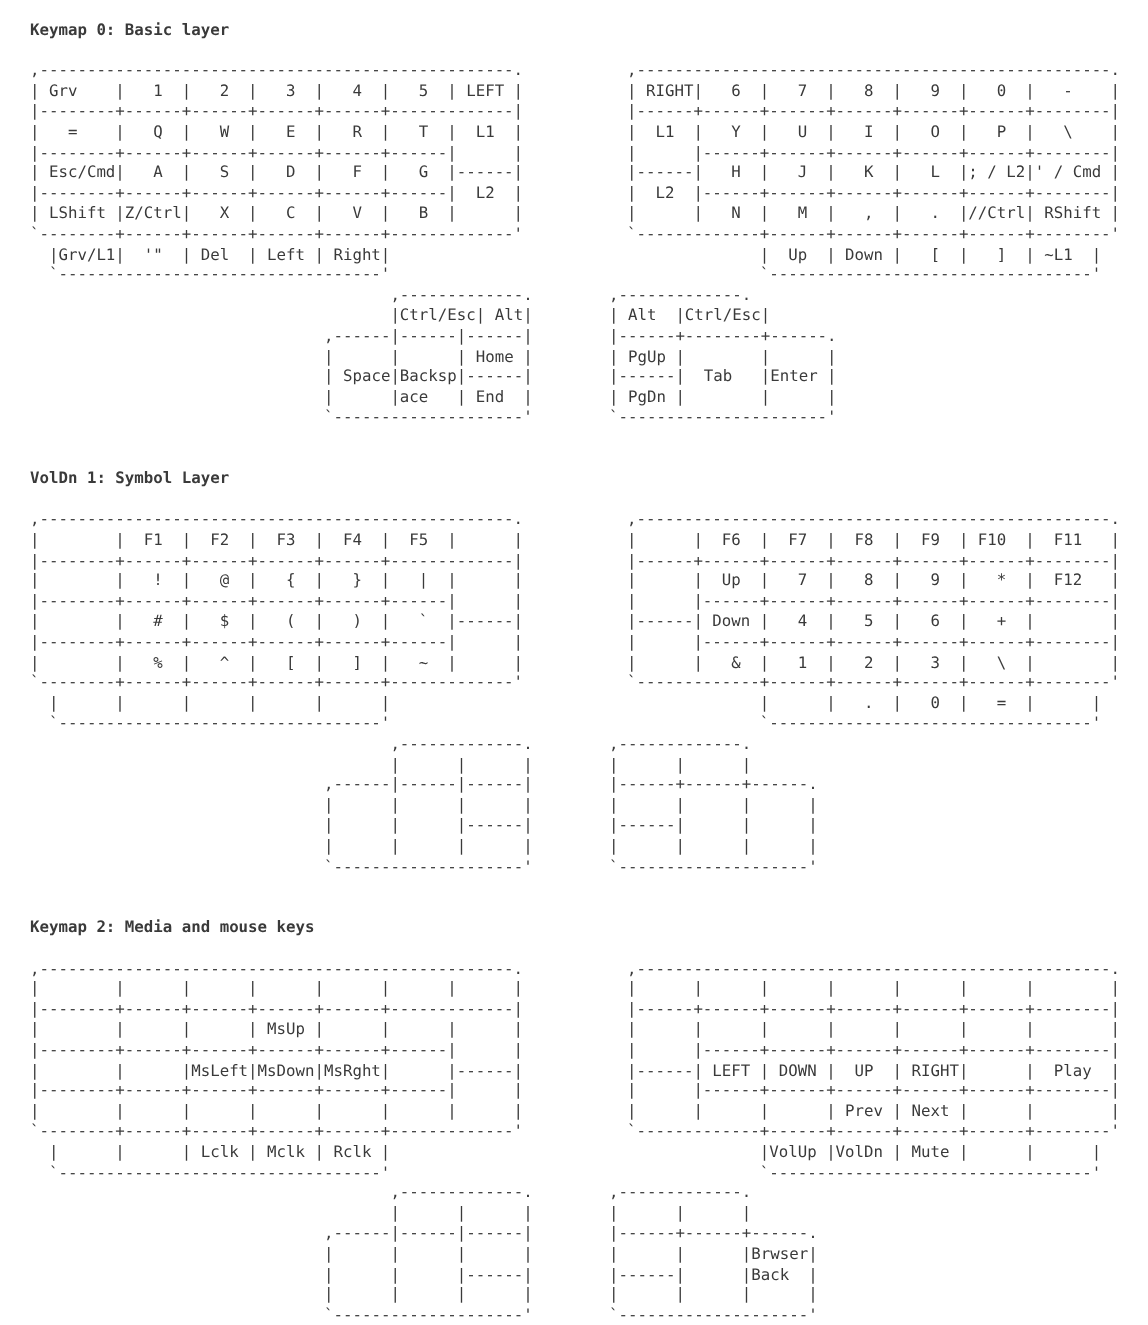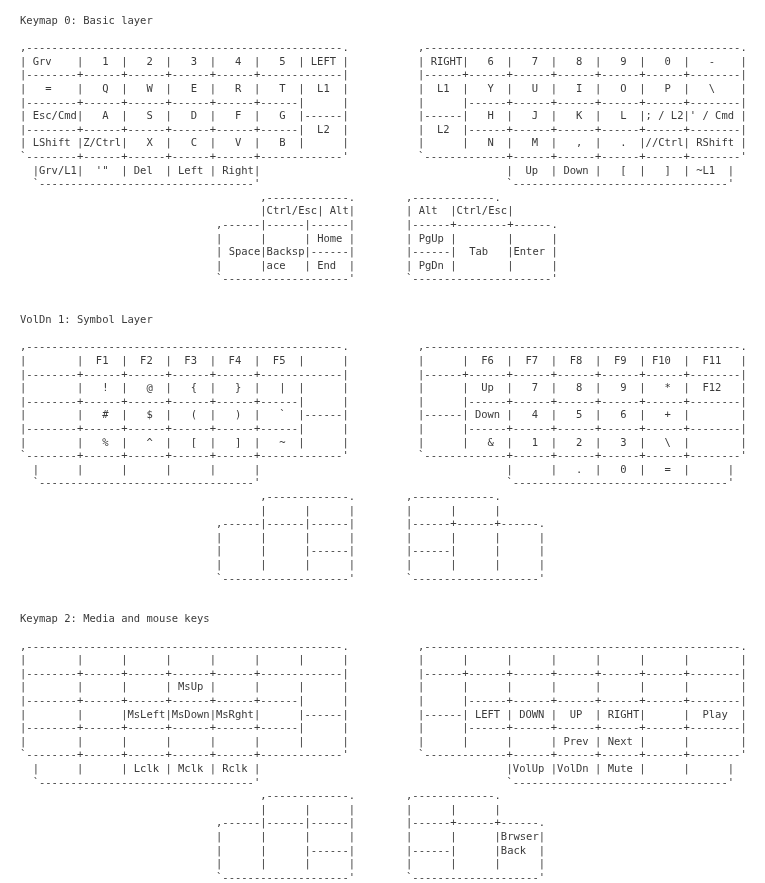--- a/index.html
+++ b/index.html
@@ -20,21 +20,21 @@
     position: relative;
     height: 272px;
     margin-bottom: 27.2px;
   }
   .keymap-section:last-child { margin-bottom: 0; }
   .keymap-title {
     position: absolute;
     top: 0;
     left: 20px;
     white-space: pre;
-    font-weight: normal;
+    font-weight: bold;
   }
   pre {
     position: absolute;
     margin: 0;
     font: inherit;
     white-space: pre;
   }
   .kb-left   { top: 27.2px;  left: 20px; }
   .kb-right  { top: 27.2px;  left: 418px; }
   .tc-left   { top: 176.8px; left: 216px; }

